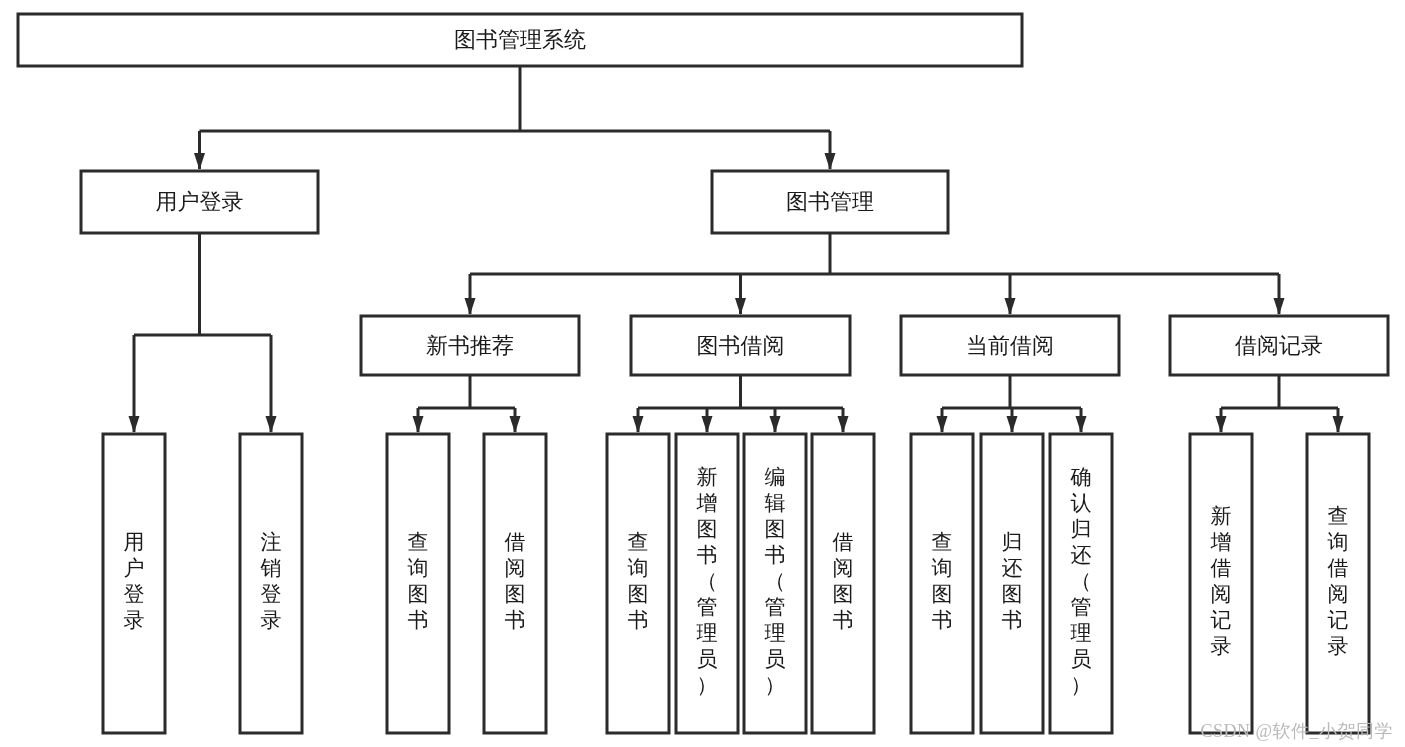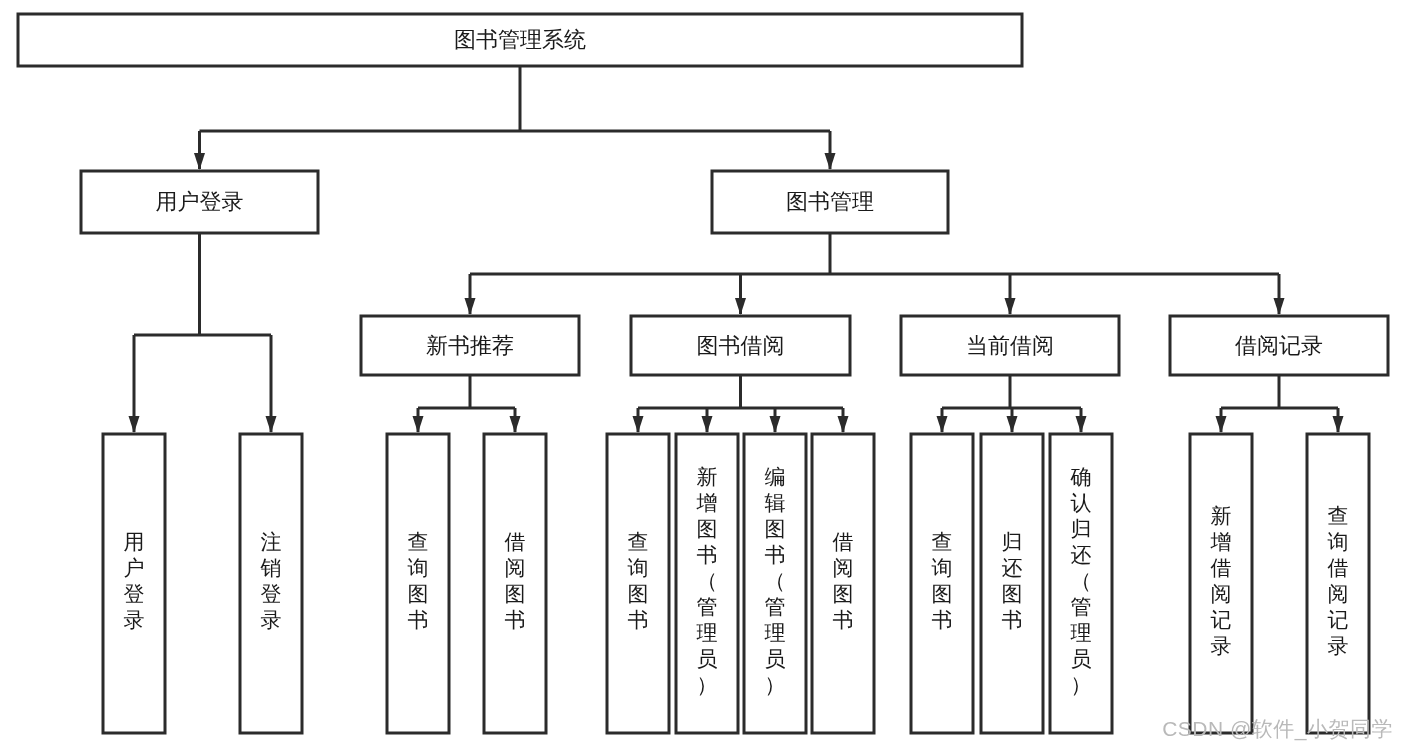--- a/index.html
+++ b/index.html
@@ -51,22 +51,22 @@
   .node-label-v {
     font-family: "DejaVu Sans", "Liberation Sans", sans-serif;
     font-size: 21px;
     fill: #1a1a1a;
     text-anchor: middle;
   }
   .watermark {
     position: absolute;
     right: 12px;
     bottom: 4px;
-    font-family: Liberation Sans, sans-serif;
-    font-size: 21px;
+    font-family: Liberation Serif, serif;
+    font-size: 18px;
     color: #b9b9b9;
     white-space: nowrap;
     letter-spacing: 0.5px;
     pointer-events: none;
   }
 </style>
 </head>
 <body>
 
 <div id="diagram-root">

